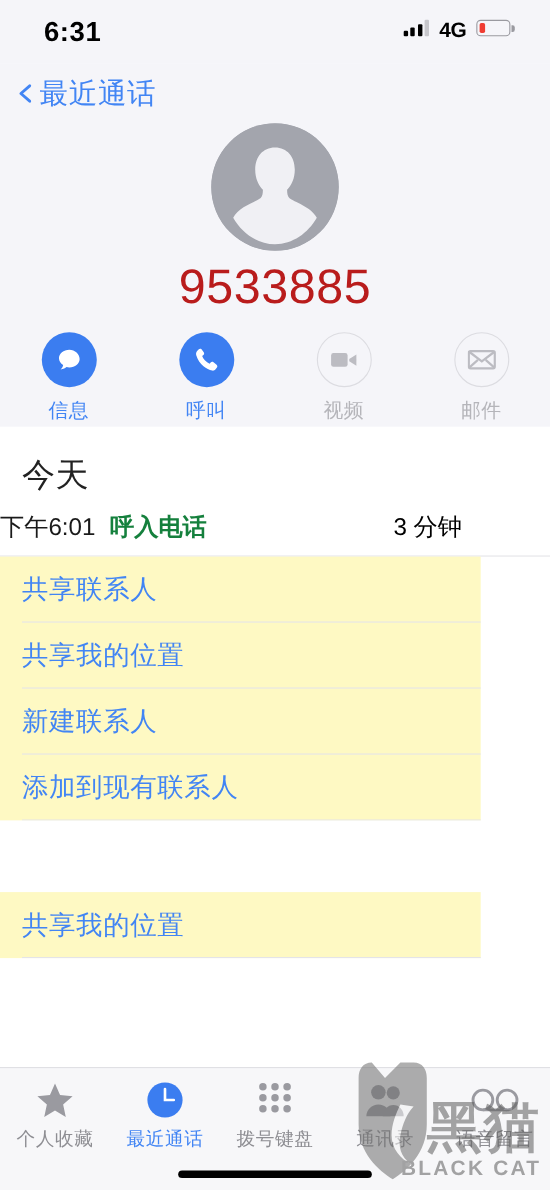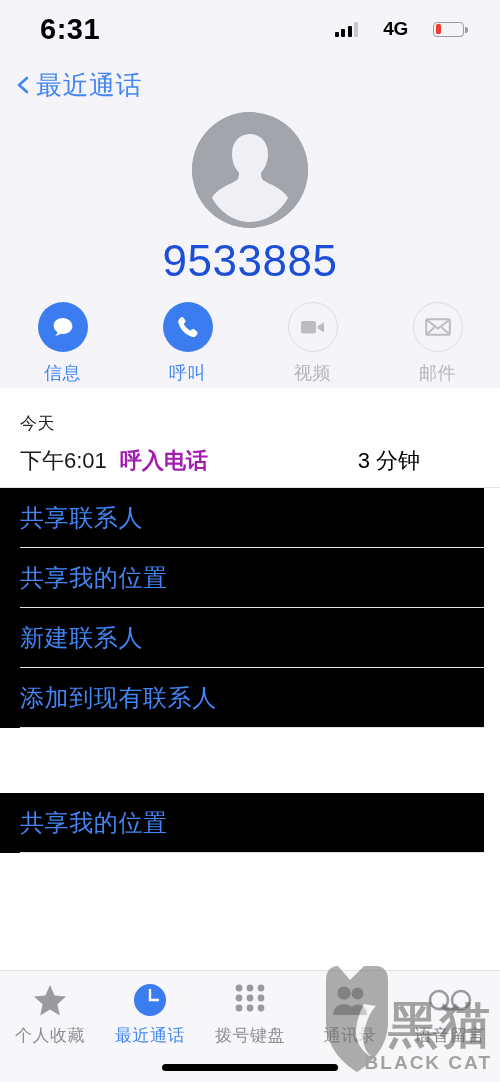--- a/index.html
+++ b/index.html
@@ -25,29 +25,28 @@
     left: 0; top: 0;
     width: 500px; height: 58px;
     background: #f5f5f9;
     display: flex;
     align-items: center;
     justify-content: space-between;
     padding: 0 36px 0 40px;
     box-sizing: border-box;
   }
   .status-time {
-    font-size: 29px;
+    font-size: 25px;
     font-weight: bold;
     color: #000;
     letter-spacing: 0.5px;
   }
   .status-right {
     display: flex;
-    align-items: center;
-    gap: 25px;
+    gap: 9px;
   }
   .signal-bars {
     display: flex;
     align-items: flex-end;
     gap: 2.5px;
     height: 15px;
   }
   .signal-bars i { display: block; width: 4px; background: #000; border-radius: 1px; }
   .signal-bars i:nth-child(1) { height: 5px; }
   .signal-bars i:nth-child(2) { height: 8px; }
@@ -115,21 +114,21 @@
     background: #a3a5ad;
     overflow: hidden;
   }
   .avatar svg { display: block; width: 116px; height: 116px; }
   .contact-number {
     position: absolute;
     left: 0; top: 178px;
     width: 500px;
     text-align: center;
     font-size: 44px;
-    color: #1d4ed8;
+    color: #b91c1c;
     letter-spacing: 0.5px;
   }
 
   
   .actions {
     position: absolute;
     left: 0; top: 244px;
     width: 500px;
     display: flex;
   }
@@ -159,51 +158,50 @@
 
   
   .history {
     position: absolute;
     left: 0; top: 388px;
     width: 500px;
     background: #ffffff;
   }
   .history-title {
     padding: 24px 0 0 20px;
-    font-size: 17px;
+    font-size: 30px;
     color: #222;
     letter-spacing: 0.5px;
   }
   .call-row {
     position: relative;
     height: 52px;
     display: flex;
     align-items: center;
-    padding-left: 20px;
     box-sizing: border-box;
   }
   .call-time {
     font-size: 22px;
     color: #1a1a1a;
     width: 100px;
   }
   .call-type {
     font-size: 22px;
-    color: #a21caf;
+    color: #15803d;
     font-weight: bold;
   }
   .call-duration {
     position: absolute;
     right: 80px;
     font-size: 22px;
     color: #000000;
   }
 
   
-  .list-group { width: 484px; background: #000000; }
+  .list-group { width: 437px; background: #fef9c3; }
   .list-item {
     position: relative;
     height: 59px;
     display: flex;
     align-items: center;
     padding-left: 20px;
     box-sizing: border-box;
     font-size: 24px;
     color: #4285f4;
     letter-spacing: 0.6px;

